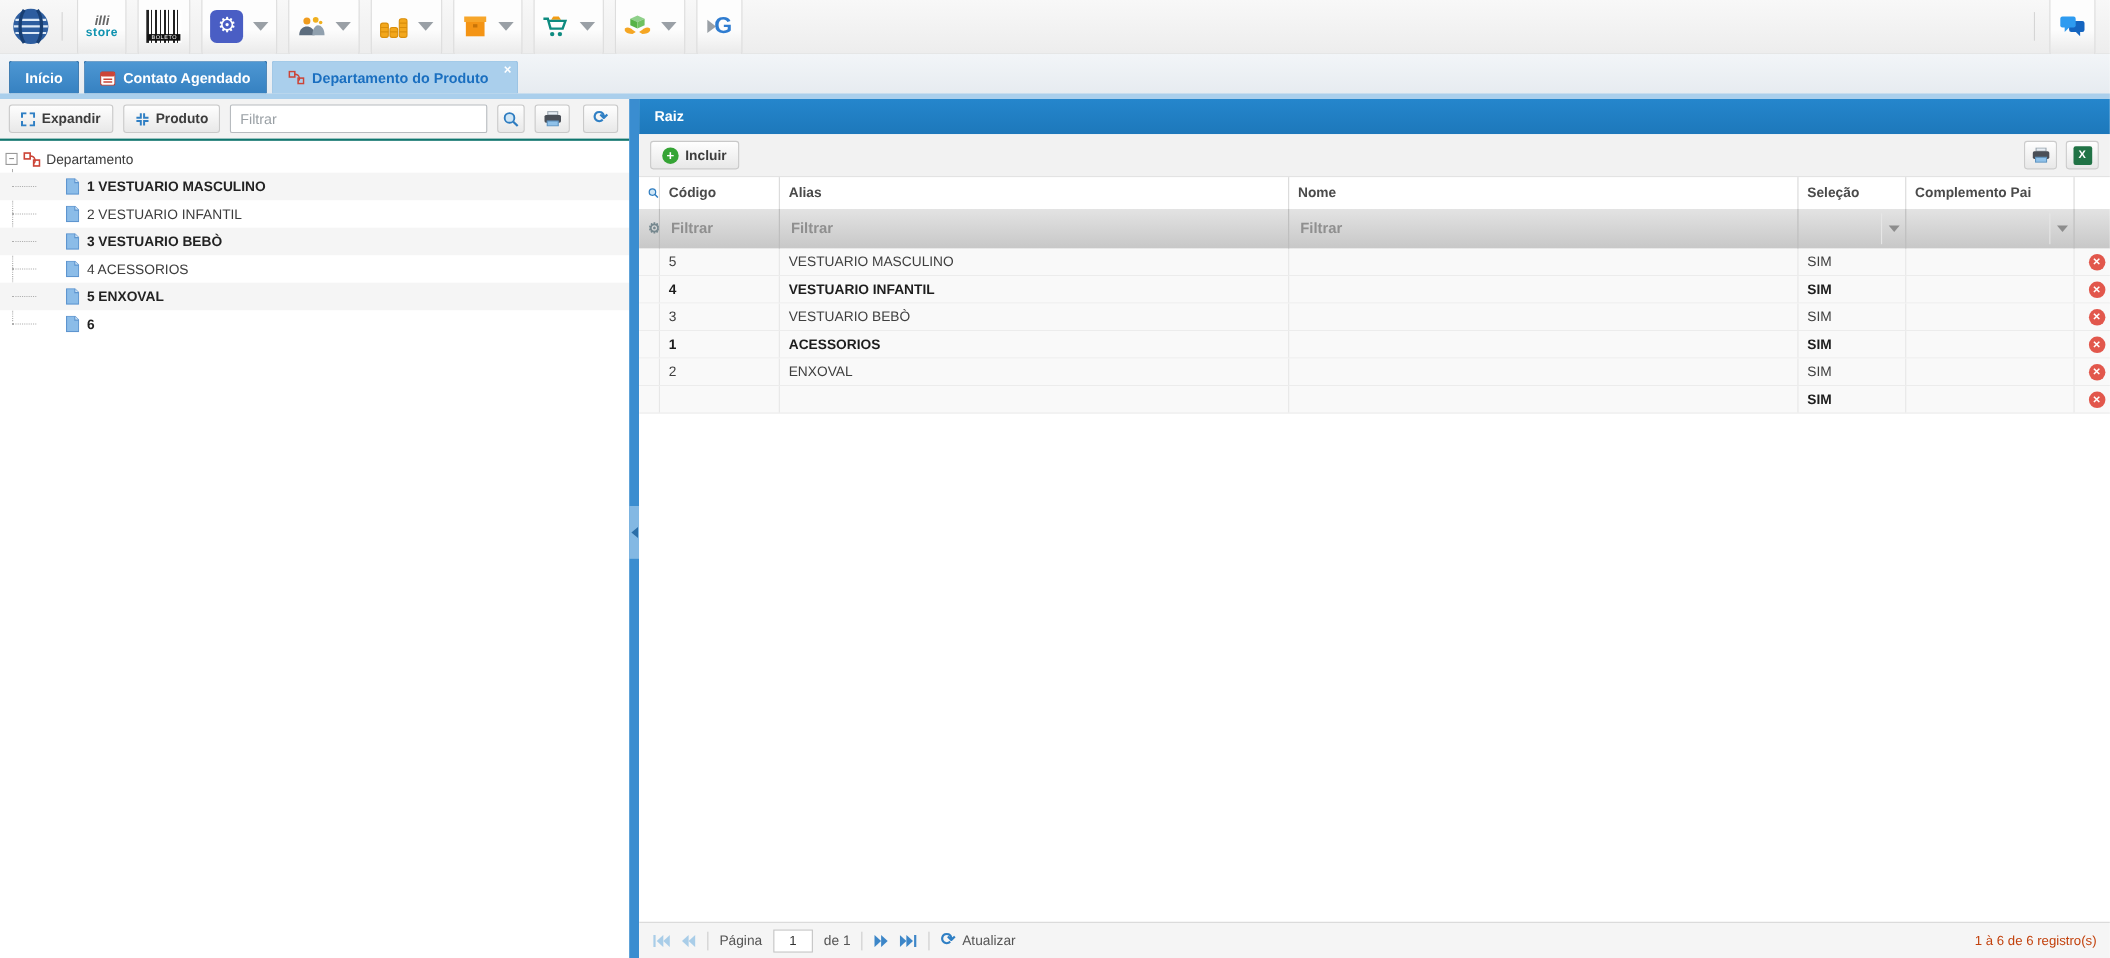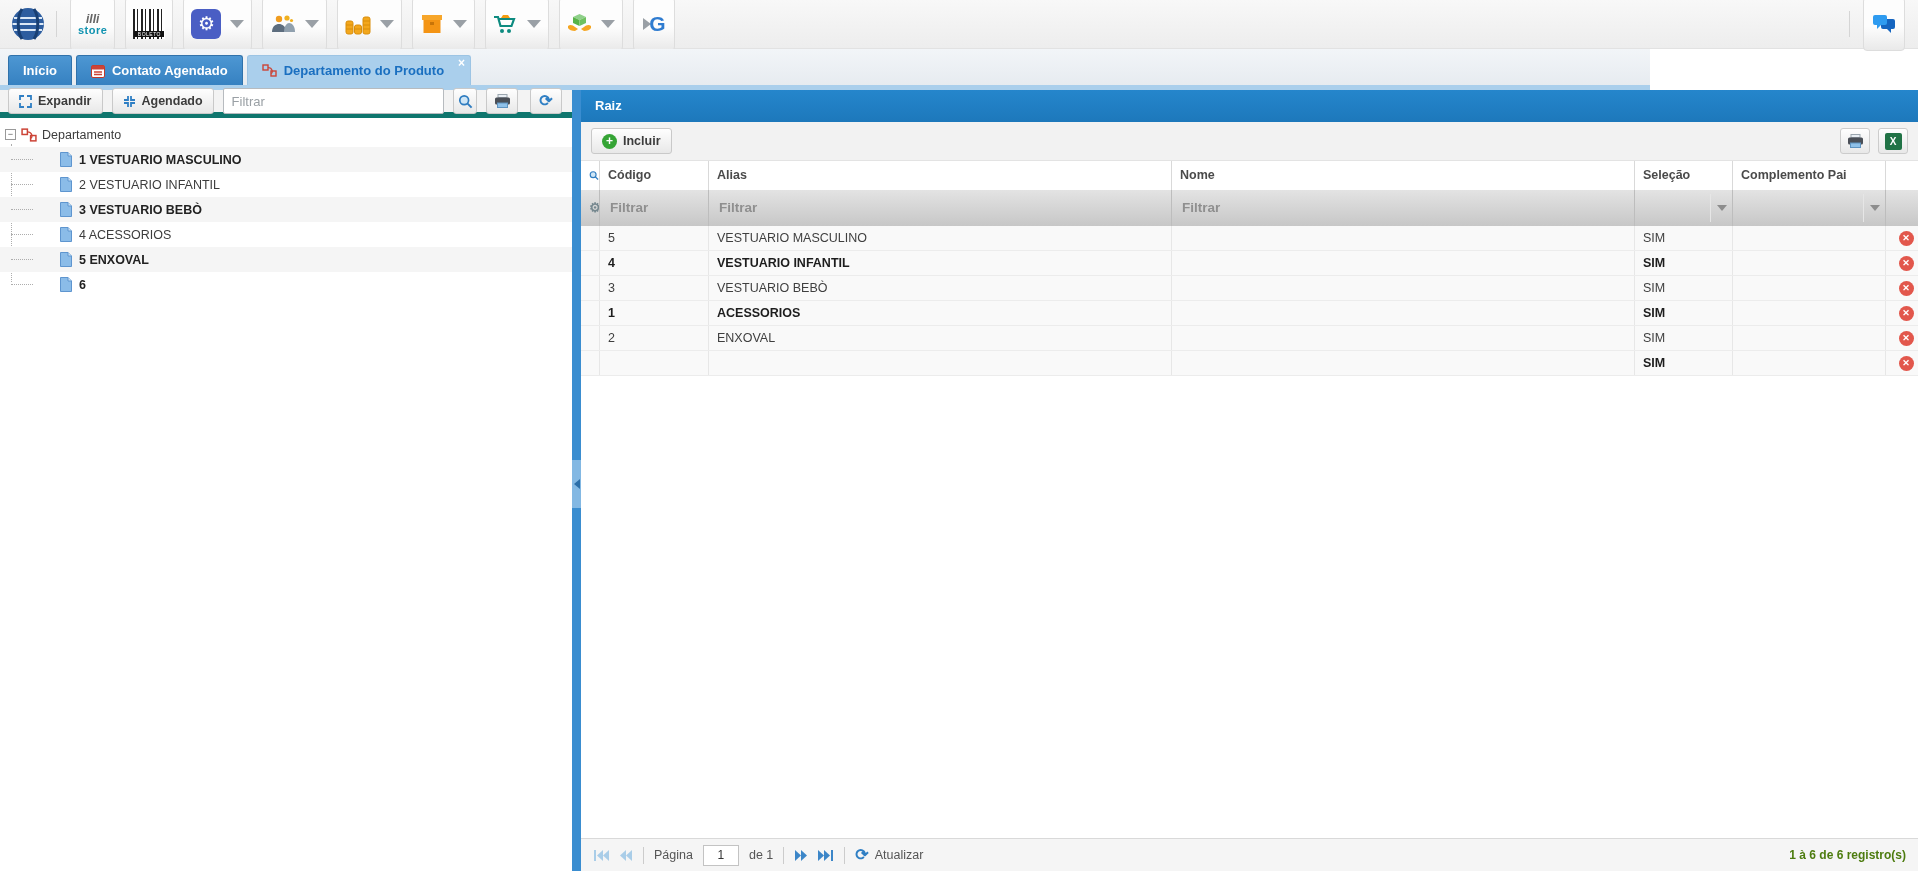--- a/index.html
+++ b/index.html
@@ -25,34 +25,34 @@
   .boleto span { position:absolute; left:1px; right:1px; bottom:2px; background:#111; color:#fff;
     font-size:5px; text-align:center; letter-spacing:0.5px; }
   .gearbtn { width:30px; height:30px; background:#4a5ec4; border-radius:6px; color:#fff;
     font-size:19px; line-height:30px; text-align:center; }
   .gbtn { font-weight:bold; font-size:21px; color:#2f7cd0; display:flex; align-items:center; }
   .gbtn .play { width:0; height:0; border-top:6px solid transparent; border-bottom:6px solid transparent;
     border-left:8px solid #9aa0a6; margin-right:-2px; }
   .chat-wrap { margin-left:auto; display:flex; align-items:center; }
 
   
-  .tabstrip { position:absolute; left:0; top:49px; width:1650px; height:41px;
+  .tabstrip { position:absolute; left:0; top:49px; width:1918px; height:41px;
     background:linear-gradient(#f2f5f8,#e5eaef); }
   .tabstrip .underline { position:absolute; left:0; bottom:0; width:100%; height:5px; background:#aacfec; }
   .tabs { position:absolute; left:8px; bottom:5px; display:flex; gap:4px; }
   .tab { height:30px; border-radius:3px 3px 0 0; padding:0 14px; display:flex; align-items:center;
     gap:7px; font-size:13px; font-weight:bold; cursor:pointer; position:relative; }
   .tab.dark { background:linear-gradient(#4d97d3,#3681c1); color:#fff; border:1px solid #3072ab; border-bottom:none; }
   .tab.active { background:#aacfec; color:#1a6fc0; border:1px solid #9cc4e4; border-bottom:none; padding-right:26px; }
   .tab .close { position:absolute; top:1px; right:5px; color:#fff; font-size:12px; font-weight:bold;
     line-height:12px; cursor:pointer; }
 
   
   .left-panel { position:absolute; left:0; top:90px; width:572px; bottom:0; background:#fff; }
-  .tree-toolbar { height:28px; background:#f3f3f3; border-bottom:6px solid #0f766e;
+  .tree-toolbar { height:38px; background:#f3f3f3; border-bottom:2px solid #0f766e;
     display:flex; align-items:center; padding:0 10px 0 8px; gap:9px; }
   .pbtn { height:26px; border:1px solid #c9c9c9; border-radius:3px; padding:0 10px;
     background:linear-gradient(#fefefe,#e8e8e8); display:flex; align-items:center; gap:6px;
     font-size:12.5px; font-weight:bold; color:#3c3c3c; cursor:pointer; }
   .pbtn.icon-only { width:32px; padding:0; justify-content:center; }
   .filter-input { width:300px; height:26px; border:1px solid #b7bbbf; border-radius:2px;
     padding:0 8px; font-size:13px; color:#333; font-family:"Liberation Sans",sans-serif; }
   .filter-input::placeholder { color:#9aa0a5; }
   .right-tools { margin-left:auto; display:flex; gap:12px; }
 
@@ -116,21 +116,21 @@
 
   
   .pagebar { position:absolute; left:0; right:0; bottom:0; height:33px; background:#f5f5f5;
     border-top:1px solid #d9d9d9; display:flex; align-items:center; padding:0 12px; gap:10px;
     font-size:12.5px; color:#555; }
   .pg-sep { width:1px; height:17px; background:#ccc; }
   .pg-btn { display:flex; align-items:center; cursor:pointer; }
   .page-input { width:36px; height:21px; border:1px solid #c3c3c3; text-align:center;
     font-size:12px; font-family:"Liberation Sans",sans-serif; color:#333; }
   .refresh-glyph { color:#2f7fc4; font-size:16px; font-weight:bold; line-height:16px; }
-  .records { margin-left:auto; font-weight:bold; color:#4d7c0f; font-size:12px; }
+  .records { margin-left:auto; font-weight:normal; color:#c2410c; font-size:12px; }
 </style>
 </head>
 <body>
 
 <div class="top-toolbar">
   <div class="logo">
     <svg width="36" height="36" viewBox="0 0 36 36">
       <circle cx="18" cy="18" r="16" fill="#2d5d9f"></circle>
       <path d="M4 12 H32 M2.5 18 H33.5 M4 24 H32" stroke="#dce9f7" stroke-width="2" fill="none"></path>
       <path d="M12 3 C7 10 7 26 12 33 M24 3 C29 10 29 26 24 33" stroke="#183f73" stroke-width="3" fill="none"></path>
@@ -258,21 +258,21 @@
     <div class="pbtn">
       <svg width="13" height="13" viewBox="0 0 13 13">
         <path d="M1 5 V1 H5 M8 1 H12 V5 M12 8 V12 H8 M5 12 H1 V8" fill="none" stroke="#2f7fc4" stroke-width="1.8"></path>
       </svg>
       <span>Expandir</span>
     </div>
     <div class="pbtn">
       <svg width="13" height="13" viewBox="0 0 13 13">
         <path d="M5 1 V5 H1 M12 5 H8 V1 M8 12 V8 H12 M1 8 H5 V12" fill="none" stroke="#2f7fc4" stroke-width="1.8"></path>
       </svg>
-      <span>Agendado</span>
+      <span>Produto</span>
     </div>
     <input class="filter-input" type="text" placeholder="Filtrar" style="">
     <div class="pbtn icon-only">
       <svg width="15" height="15" viewBox="0 0 15 15">
         <circle cx="6.2" cy="6.2" r="4.4" fill="#cfe6f6" stroke="#2e7cc0" stroke-width="1.7"></circle>
         <line x1="9.6" y1="9.6" x2="13.6" y2="13.6" stroke="#2e7cc0" stroke-width="2"></line>
       </svg>
     </div>
     <div class="right-tools">
       <div class="pbtn icon-only">

